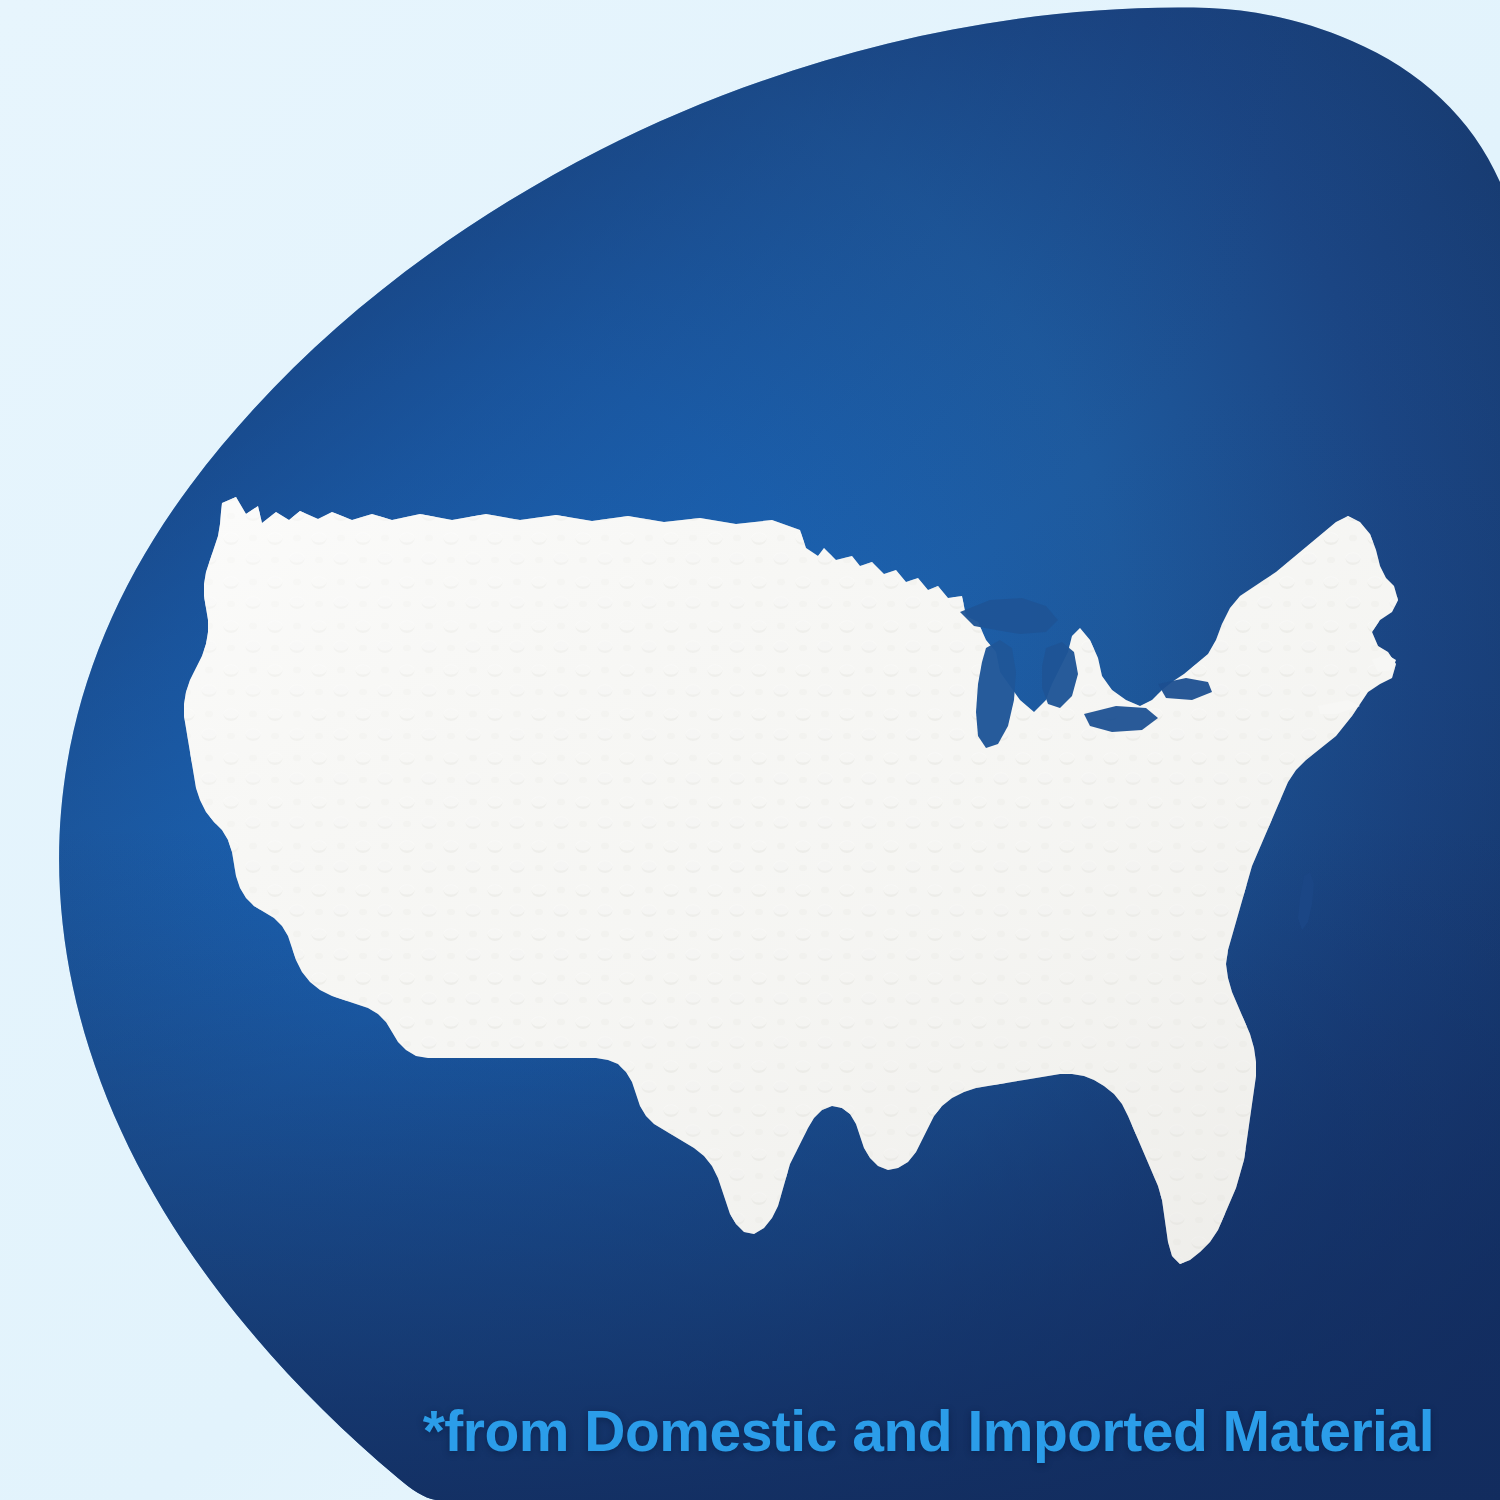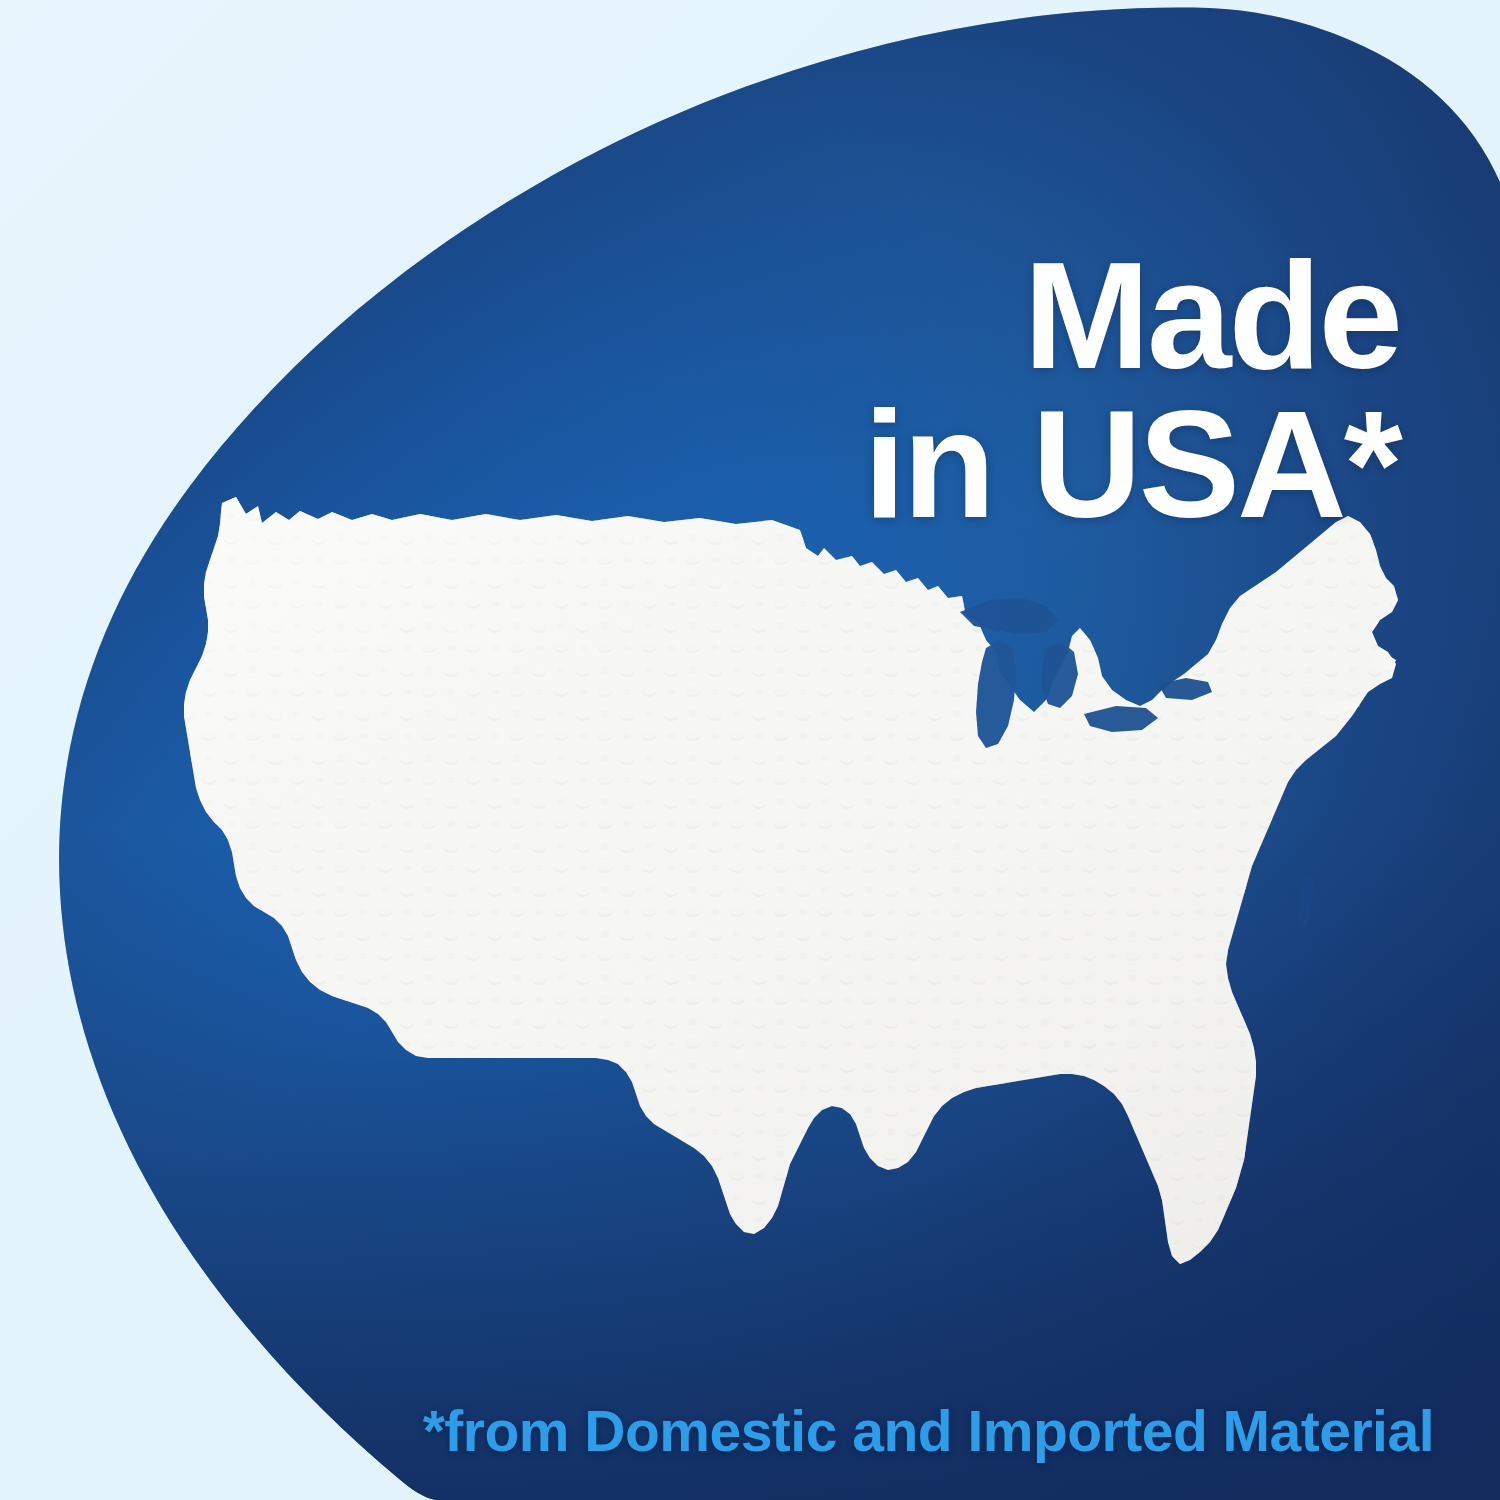--- a/index.html
+++ b/index.html
@@ -249,20 +249,16 @@
                  L1300,898 Z" fill="#1B4786" opacity="0.92"></path>
       </g>
     </g>
 
     <g>
       <path d="M1372,660 L1386,654 L1396,660 L1392,670 L1378,672 Z" fill="#F7F7F5"></path>
       <path d="M1318,706 L1348,700 L1360,706 L1336,714 L1320,714 Z" fill="#F7F7F5"></path>
     </g>
   </svg>
 
-  <div class="headline">
-    <span class="l1">Made</span>
-    <span class="l2">in USA*</span>
-  </div>
 
   <div class="footnote">*from Domestic and Imported Material</div>
 
 </div>
 
 </body></html>

